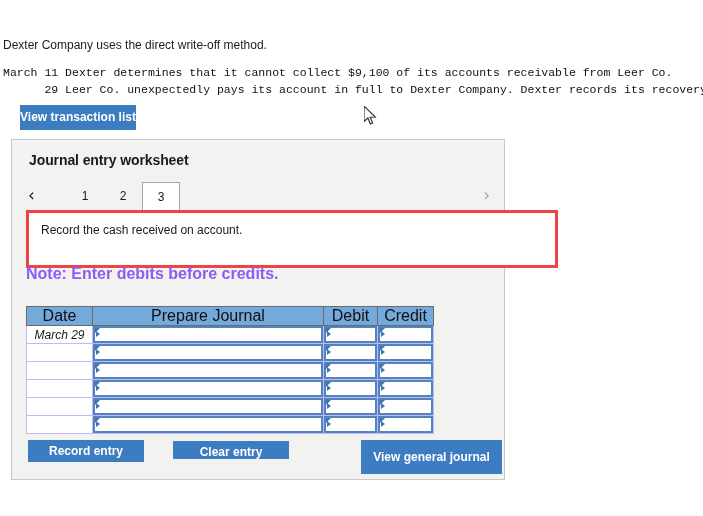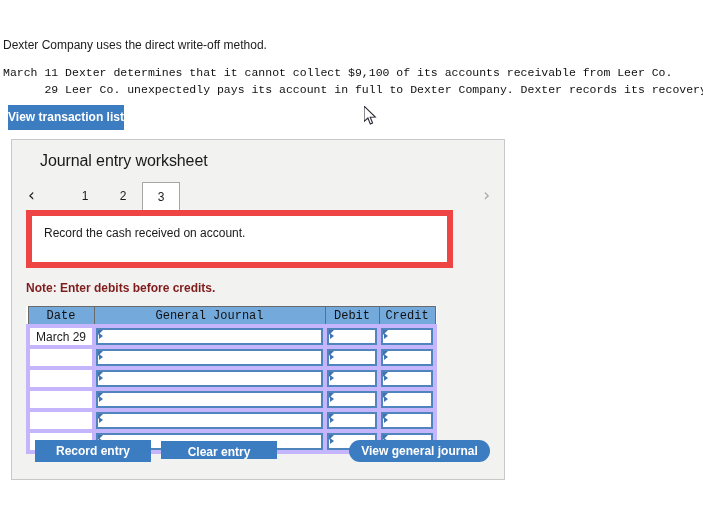--- a/index.html
+++ b/index.html
@@ -56,20 +56,21 @@
     font-family: "Liberation Sans", sans-serif;
     font-size: 12px;
     font-weight: bold;
     text-align: center;
     cursor: pointer;
     padding: 0;
     line-height: 23px;
     height: 23px;
     display: inline-block;
     letter-spacing: 0px;
+    margin-left: 12px;
   }
 
   #view-txn-list {
     position: absolute;
     left: 8px;
     top: 105px;
     width: 116px;
     height: 25px;
     line-height: 25px;
   }
@@ -81,25 +82,25 @@
     top: 139px;
     width: 494px;
     height: 341px;
     background: #f2f2f1;
     border: 1px solid #c8c8c8;
     box-sizing: border-box;
   }
 
   .panel-title {
     position: absolute;
-    left: 28px;
+    left: 17px;
     top: 12px;
     font-family: "Liberation Sans", sans-serif;
-    font-size: 16px;
-    font-weight: normal;
+    font-size: 14px;
+    font-weight: bold;
     color: #1a1a1a;
     letter-spacing: -0.1px;
   }
 
   
   .tabstrip {
     position: absolute;
     left: 14px;
     top: 42px;
     width: 466px;
@@ -137,71 +138,72 @@
   }
   .tab-1 { left: 40px; }
   .tab-2 { left: 78px; }
   .tab-3 { left: 116px; }
 
   
   .descbox {
     position: absolute;
     left: 14px;
     top: 70px;
-    width: 427px;
+    width: 532px;
     height: 58px;
     background: #ffffff;
-    border: 6px solid #ef4444;
+    border: 3px solid #ef4444;
     box-sizing: border-box;
   }
   .descbox-text {
     position: absolute;
     left: 12px;
     top: 10px;
     font-family: "Liberation Sans", sans-serif;
     font-size: 12px;
     color: #1a1a1a;
   }
 
   .note {
     position: absolute;
     left: 14px;
-    top: 141px;
-    font-family: "Liberation Sans", sans-serif;
-    font-size: 12px;
+    top: 125px;
+    font-family: "Liberation Sans", sans-serif;
+    font-size: 16px;
     font-weight: bold;
-    color: #7f1d1d;
+    color: #8b5cf6;
   }
 
   
   .jtable {
     position: absolute;
     left: 14px;
     top: 166px;
     border-collapse: collapse;
     table-layout: fixed;
     background: #ffffff;
   }
   .jtable th {
     background: #74a9db;
     border: 1px solid #6b6b6b;
-    font-family: Liberation Mono, monospace;
-    font-size: 12px;
+    font-family: Liberation Sans, sans-serif;
+    font-size: 16px;
     font-weight: normal;
     color: #111111;
     height: 17px;
     padding: 0;
     text-align: center;
   }
   .jtable td {
-    border: 4px solid #c4b5fd;
+    border: 1px solid #c4b5fd;
     height: 17px;
     padding: 0;
     background: #ffffff;
     vertical-align: middle;
+    font-style: italic;
   }
   .col-date   { width: 66px; }
   .col-gj     { width: 231px; }
   .col-debit  { width: 54px; }
   .col-credit { width: 56px; }
 
   .date-cell {
     text-align: center;
     font-family: "Liberation Sans", sans-serif;
     font-size: 12px;
@@ -236,42 +238,41 @@
     width: 0;
     height: 0;
     border-left: 4px solid #3f74b0;
     border-top: 3px solid transparent;
     border-bottom: 3px solid transparent;
   }
 
   
   #record-entry {
     position: absolute;
-    left: 23px;
+    left: 4px;
     top: 300px;
     width: 116px;
     height: 22px;
     line-height: 22px;
   }
   #clear-entry {
     position: absolute;
     left: 149px;
     top: 301px;
     width: 116px;
     height: 18px;
     line-height: 22px;
   }
   #view-general-journal {
     position: absolute;
     left: 337px;
     top: 300px;
     width: 141px;
-    height: 22px;
+    height: 34px;
     line-height: 22px;
-    border-radius: 11px;
   }
 
   
   .cursor {
     position: absolute;
     left: 364px;
     top: 106px;
     width: 14px;
     height: 20px;
     pointer-events: none;
@@ -309,21 +310,21 @@
   <table class="jtable">
     <colgroup>
       <col class="col-date">
         <col class="col-gj">
         <col class="col-debit">
         <col class="col-credit">
     </colgroup>
     <thead>
       <tr>
         <th>Date</th>
-        <th>General Journal</th>
+        <th>Prepare Journal</th>
         <th>Debit</th>
         <th>Credit</th>
       </tr>
     </thead>
     <tbody>
       <tr>
         <td class="date-cell">March 29</td>
         <td>
             <div class="field"></div>
           </td>

